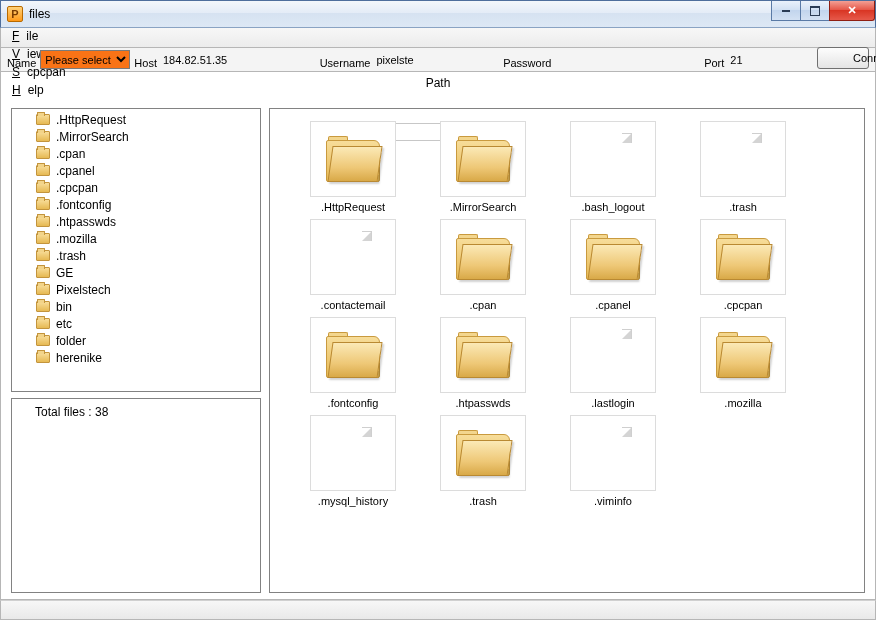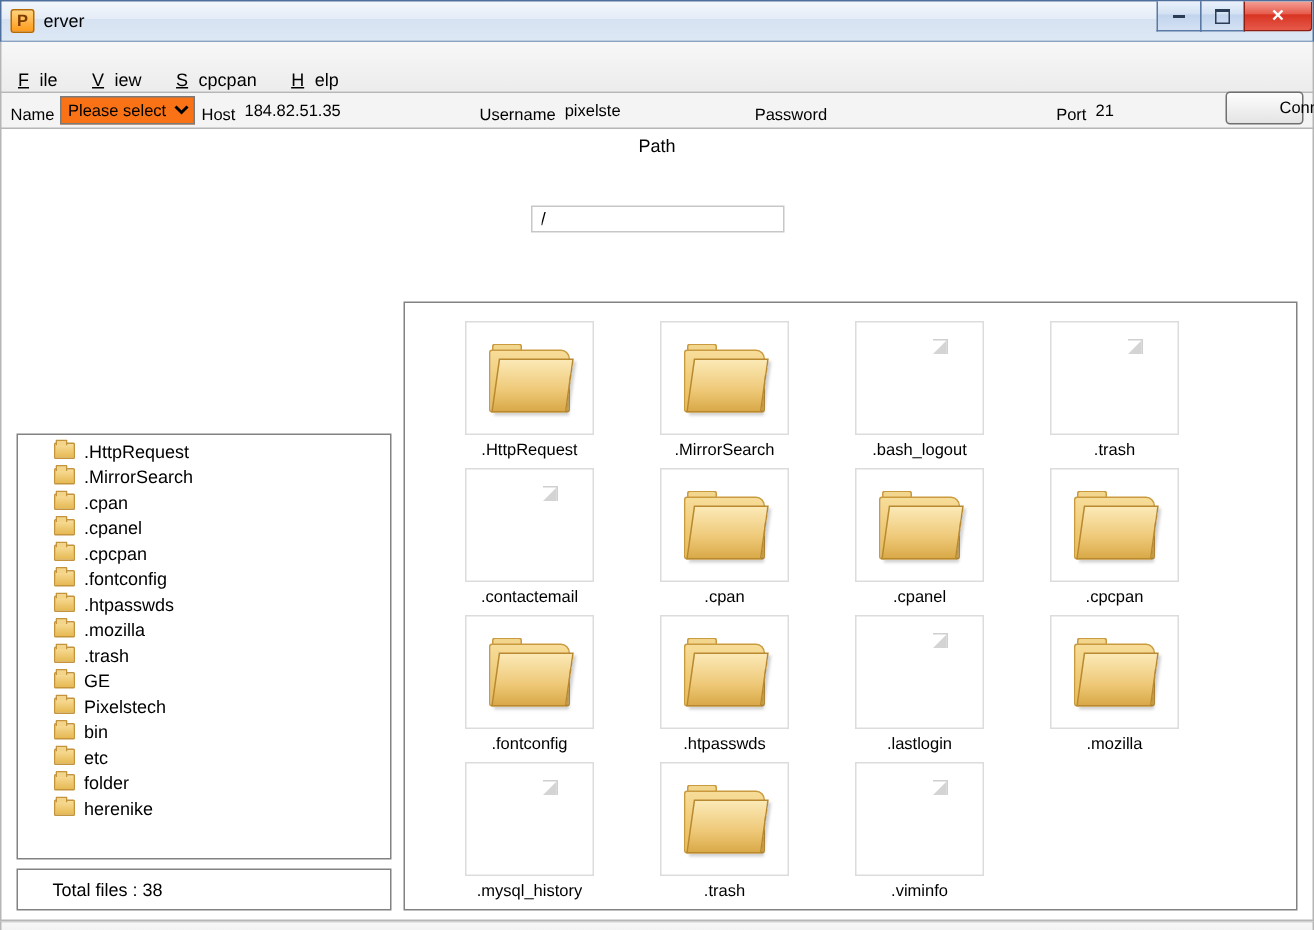--- a/index.html
+++ b/index.html
@@ -49,27 +49,28 @@
     width:46px;
     background: linear-gradient(to bottom,#f39f94 0%,#e6594a 45%,#d83321 46%,#e6594a 100%);
     border-color:#8e1e12;
     border-bottom-right-radius:3px;
     color:#fff; font-weight:bold; font-size:11px;
   }
   .win-btn.min::before { content:""; width:8px; height:2px; background:#2b3c55; }
   .win-btn.max::before { content:""; width:8px; height:7px; border:1px solid #2b3c55; border-top-width:2px; }
   
   .menubar {
-    height:34px;
+    height:20px;
     background: linear-gradient(to bottom,#f7f7f7,#ececec);
     border:1px solid #b6b6b6;
     border-top:none;
-    display:flex; align-items:flex-end;
+    display:flex; align-items:flex-start;
     padding:0 4px;
     gap:2px;
+    flex-direction:column;
   }
   .menubar span {
     padding:1px 7px;
     cursor:default;
   }
   .menubar span u { text-decoration: underline; }
   
   .connbar {
     height:24px;
     border-left:1px solid #b6b6b6;
@@ -123,21 +124,20 @@
   
   .content {
     display:flex;
     border-left:1px solid #b6b6b6;
     border-right:1px solid #b6b6b6;
     border-bottom:1px solid #b6b6b6;
     height: calc(620px - 28px - 20px - 24px - 30px - 20px);
     padding:6px 10px 6px 10px;
     gap:8px;
     background:#fff;
-    align-items:flex-end;
   }
   .left-col {
     width:250px; display:flex; flex-direction:column; gap:6px;
   }
   .panel {
     border:1px solid #828282;
     background:#fff;
     position:relative;
   }
   .tree-panel {
@@ -268,21 +268,21 @@
   
   .tree-list::-webkit-scrollbar, .grid-wrap::-webkit-scrollbar { width:17px; }
   .tree-list::-webkit-scrollbar-track, .grid-wrap::-webkit-scrollbar-track { background:#f0f0f0; border-left:1px solid #d8d8d8;}
   .tree-list::-webkit-scrollbar-thumb, .grid-wrap::-webkit-scrollbar-thumb { background:#cdcdcd; border:1px solid #a8a8a8;}
 </style>
 </head>
 <body>
 
 <div class="titlebar">
   <div class="app-icon">P</div>
-  <div class="title-text">erver</div>
+  <div class="title-text">files</div>
   <div class="win-btns">
     <div class="win-btn min"></div>
     <div class="win-btn max"></div>
     <div class="win-btn close">✕</div>
   </div>
 </div>
 
 <div class="menubar">
   <span><u>F</u><span>ile</span></span>
   <span><u>V</u><span>iew</span></span>

